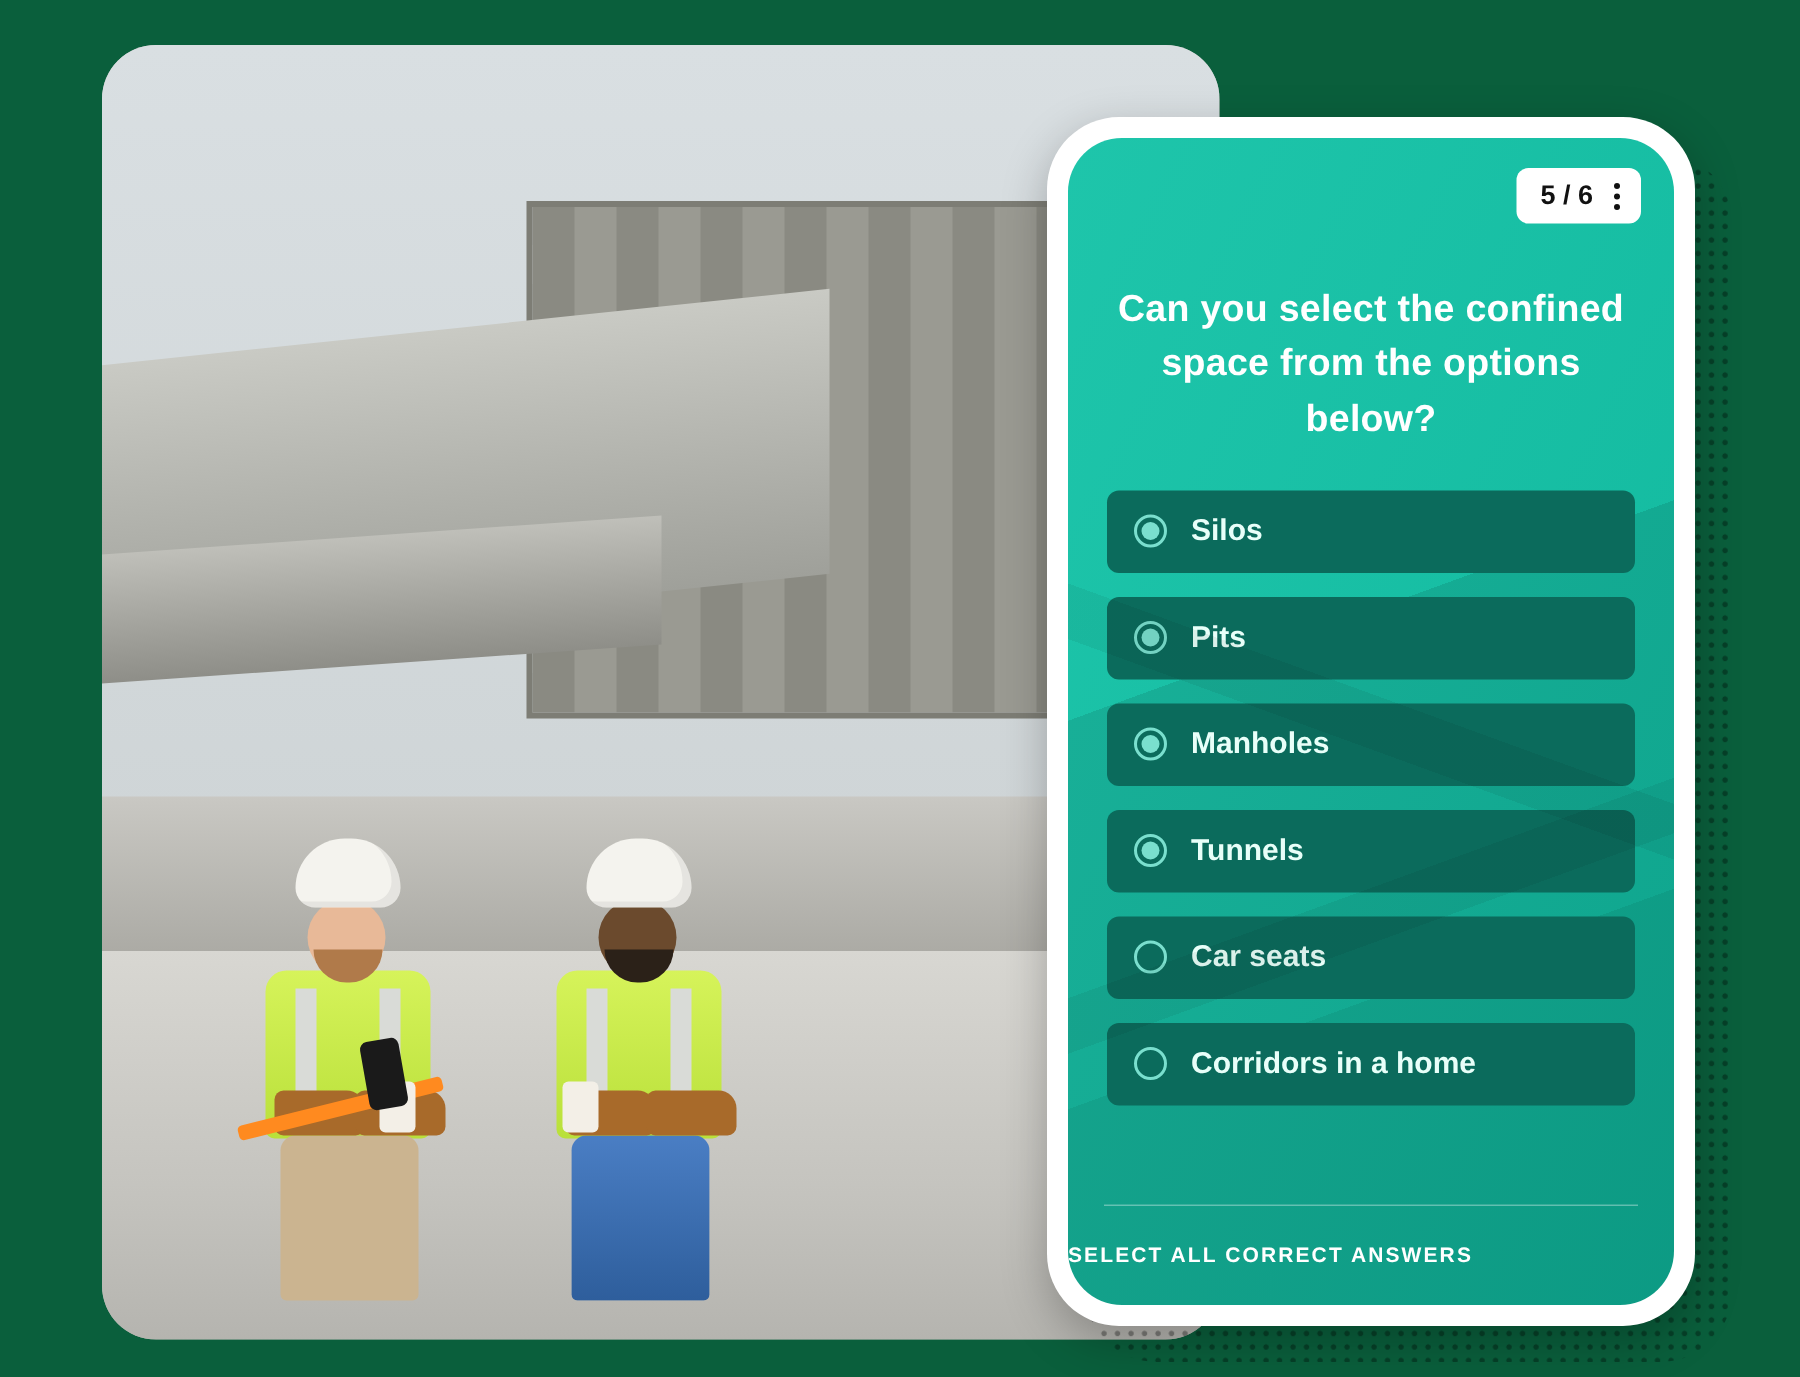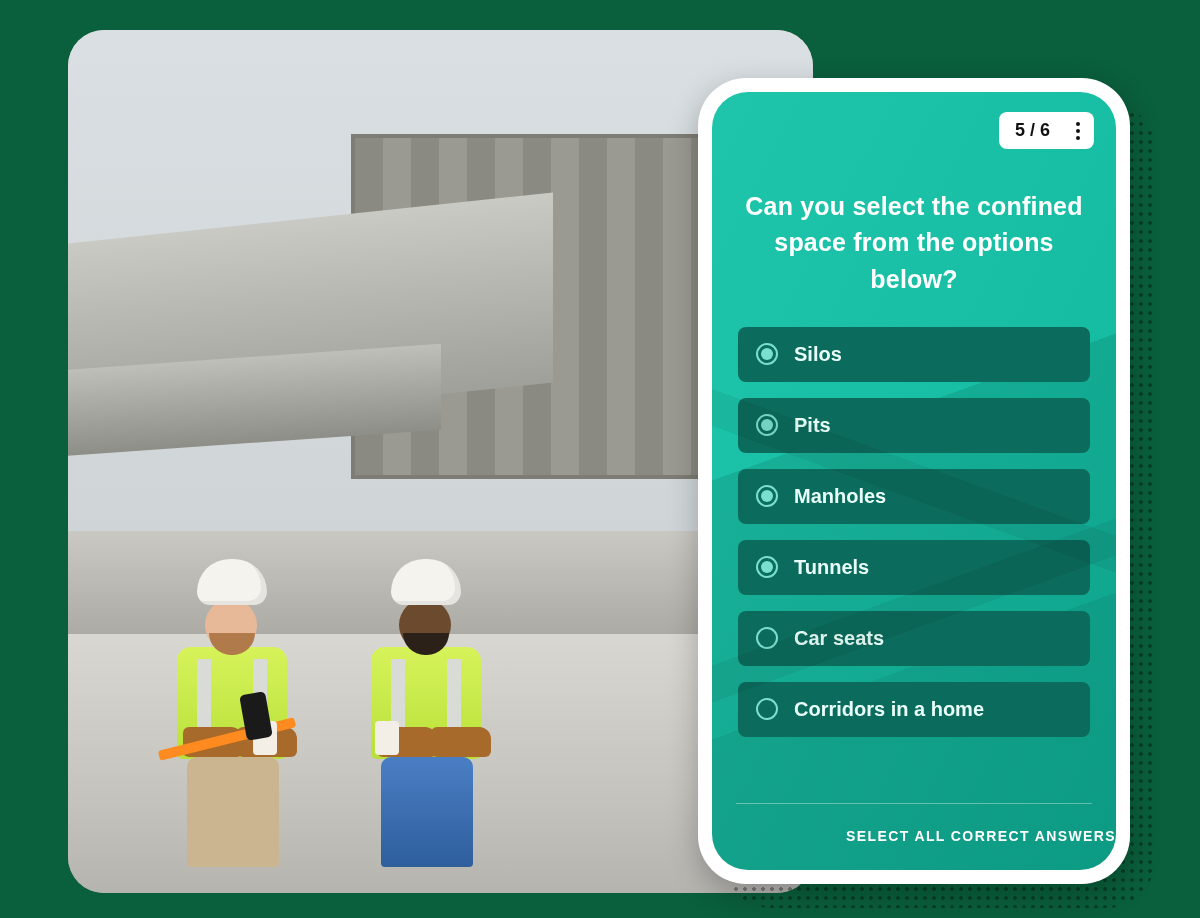--- a/index.html
+++ b/index.html
@@ -116,21 +116,21 @@
   .screen-texture {
     position:absolute; inset:0; pointer-events:none;
     background:
       linear-gradient(200deg, transparent 48%, rgba(0,0,0,0.06) 48% 52%, transparent 52%),
       linear-gradient(160deg, transparent 62%, rgba(0,0,0,0.06) 62% 66%, transparent 66%);
   }
 
   .progress-pill {
     position:absolute; top:20px; right:22px;
     background:#ffffff; border-radius:8px;
-    display:flex; align-items:center; gap:24px;
+    display:flex; align-items:center; gap:12px;
     padding:8px 12px 8px 16px;
     font-weight:700; color:#111; font-size:18px;
   }
   .kebab { display:flex; flex-direction:column; gap:3px; padding:1px 2px; }
   .kebab span { width:4px; height:4px; background:#111; border-radius:50%; display:block; }
 
   .question {
     margin-top:96px; padding:0 32px; text-align:center;
     color:#ffffff; font-weight:800; font-size:25px; line-height:1.45;
     letter-spacing:0.2px;
@@ -150,21 +150,21 @@
   }
   .circle {
     width:22px; height:22px; border:2.5px solid #7adfce; border-radius:50%;
     display:flex; align-items:center; justify-content:center; flex:0 0 auto;
   }
   .circle.filled:after {
     content:""; width:12px; height:12px; background:#7adfce; border-radius:50%; display:block;
   }
 
   .footer-hint {
-    position:absolute; bottom:26px; left:0; right:0; text-align:right;
+    position:absolute; bottom:26px; left:0; right:0; text-align:left;
     color:#ffffff; font-weight:800; letter-spacing:1.4px; font-size:14px;
   }
   .divider {
     position:absolute; bottom:66px; left:24px; right:24px; height:1px;
     background: rgba(255,255,255,0.35);
   }
 </style>
 </head>
 <body>
 

